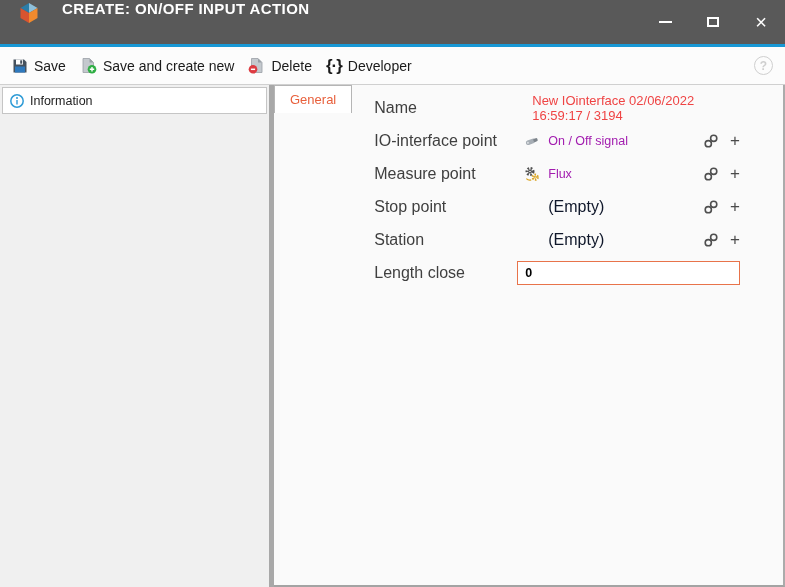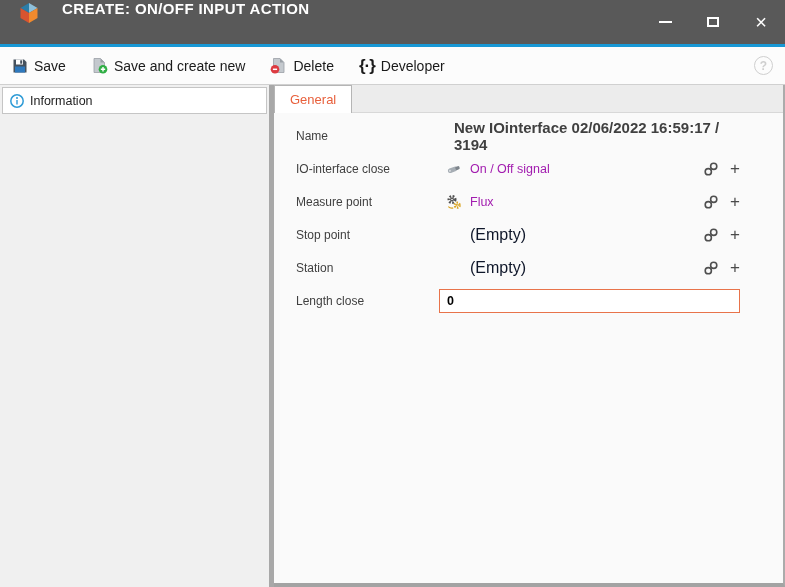--- a/index.html
+++ b/index.html
@@ -12,46 +12,46 @@
   .logo { width:26px; height:26px; margin-right:20px; flex:0 0 auto; }
   .title { color:#ffffff; font-size:15px; font-weight:600; letter-spacing:0.4px; flex:1; }
   .win-controls { display:flex; height:100%; }
   .win-btn { width:48px; height:100%; display:flex; align-items:center; justify-content:center; cursor:pointer; }
   .min-glyph { width:13px; height:2px; background:#fff; }
   .max-glyph { width:12px; height:10px; border:2px solid #fff; }
   .close-glyph { color:#fff; font-size:20px; line-height:1; font-weight:400; }
   .accent-line { height:3px; background:#1898d5; flex:0 0 auto; }
 
   
-  .toolbar { height:38px; background:#fcfcfc; border-bottom:1px solid #d0d0d0; display:flex; align-items:center; padding:0 12px; gap:25px; flex:0 0 auto; }
+  .toolbar { height:38px; background:#fcfcfc; border-bottom:1px solid #d0d0d0; display:flex; align-items:center; padding:0 12px; gap:14px; flex:0 0 auto; }
   .tb-btn { display:flex; align-items:center; gap:6px; cursor:pointer; color:#1a1a1a; font-size:14px; }
   .tb-btn svg { display:block; }
   .dev-braces { font-size:17px; font-weight:700; color:#1a1a1a; letter-spacing:-1px; }
   .help-icon { margin-left:auto; width:19px; height:19px; border:1.5px solid #cfcfcf; border-radius:50%; color:#cfcfcf; font-size:12px; font-weight:700; display:flex; align-items:center; justify-content:center; cursor:pointer; }
 
   
   .main { flex:1; display:flex; min-height:0; }
   .left-panel { width:269px; background:#f0f0f0; padding:2px; flex:0 0 auto; }
   .info-header { height:27px; background:#ffffff; border:1px solid #c5c5c5; display:flex; align-items:center; gap:5px; padding-left:6px; font-size:12.5px; color:#222; }
   .splitter { width:5px; background:#a8a8a8; flex:0 0 auto; cursor:col-resize; }
-  .right-panel { flex:1; display:flex; flex-direction:column; background:#fafafa; border-right:2px solid #ababab; border-bottom:4px solid #a3a3a3; min-width:0; }
+  .right-panel { flex:1; display:flex; background:#fafafa; border-right:2px solid #ababab; border-bottom:2px solid #a3a3a3; min-width:0; }
 
   
   .tabstrip { height:28px; background:#ececec; display:flex; border-bottom:1px solid #d8d8d8; flex:0 0 auto; }
   .tab { display:flex; align-items:center; padding:0 15px; font-size:13px; cursor:pointer; }
   .tab.active { background:#ffffff; border:1px solid #b5b5b5; border-bottom:none; color:#e8603c; margin-bottom:-1px; }
   .tab.inactive { color:#1a1a1a; }
 
   
   .form-content { flex:1; padding-top:6px; overflow:hidden; }
   .row { height:33px; display:flex; align-items:center; padding:0 43px 0 22px; }
-  .row-label { width:150px; font-size:12px; color:#3f3f3f; flex:0 0 auto; }
+  .row-label { width:150px; font-size:16px; color:#3f3f3f; flex:0 0 auto; }
   .row-value { display:flex; align-items:center; flex:1; gap:7px; min-width:0; }
   .icon-slot { width:17px; height:16px; display:flex; align-items:center; flex:0 0 auto; }
-  .val-bold { font-weight:bold; font-size:15px; color:#404040; padding-left:8px; }
+  .val-bold { font-weight:normal; font-size:13px; color:#ef4444; padding-left:8px; }
   .val-link { color:#a21caf; font-size:12.5px; cursor:pointer; }
   .val-empty { color:#0f172a; font-size:16px; }
   .row-actions { margin-left:auto; display:flex; align-items:center; gap:11px; }
   .act-link { cursor:pointer; display:flex; }
   .act-add { cursor:pointer; color:#4a4a4a; font-size:17px; font-weight:300; line-height:1; }
   .len-input { width:346px; height:24px; border:1px solid #e8734a; background:#fff; font-family:"Liberation Sans", sans-serif; font-size:12.5px; font-weight:bold; color:#000; padding-left:7px; margin-left:-7px; outline:none; }
 </style>
 </head>
 <body>
 
@@ -146,21 +146,21 @@
       <div class="form-content">
 
         <div class="row">
           <div class="row-label">Name</div>
           <div class="row-value">
             <span class="val-bold">New IOinterface 02/06/2022 16:59:17 / 3194</span>
           </div>
         </div>
 
         <div class="row">
-          <div class="row-label">IO-interface close</div>
+          <div class="row-label">IO-interface point</div>
           <div class="row-value">
             <span class="icon-slot">
               <svg width="16" height="16" viewBox="0 0 16 16">
                 <g transform="rotate(-20 8 8)">
                   <rect x="1.5" y="6" width="10" height="4.6" rx="2.3" fill="#a6adb4"></rect>
                   <rect x="9.5" y="6.6" width="4.2" height="3.4" rx="1.2" fill="#7d848b"></rect>
                   <circle cx="3.6" cy="8.3" r="1" fill="#d9dde0"></circle>
                 </g>
               </svg>
             </span>

